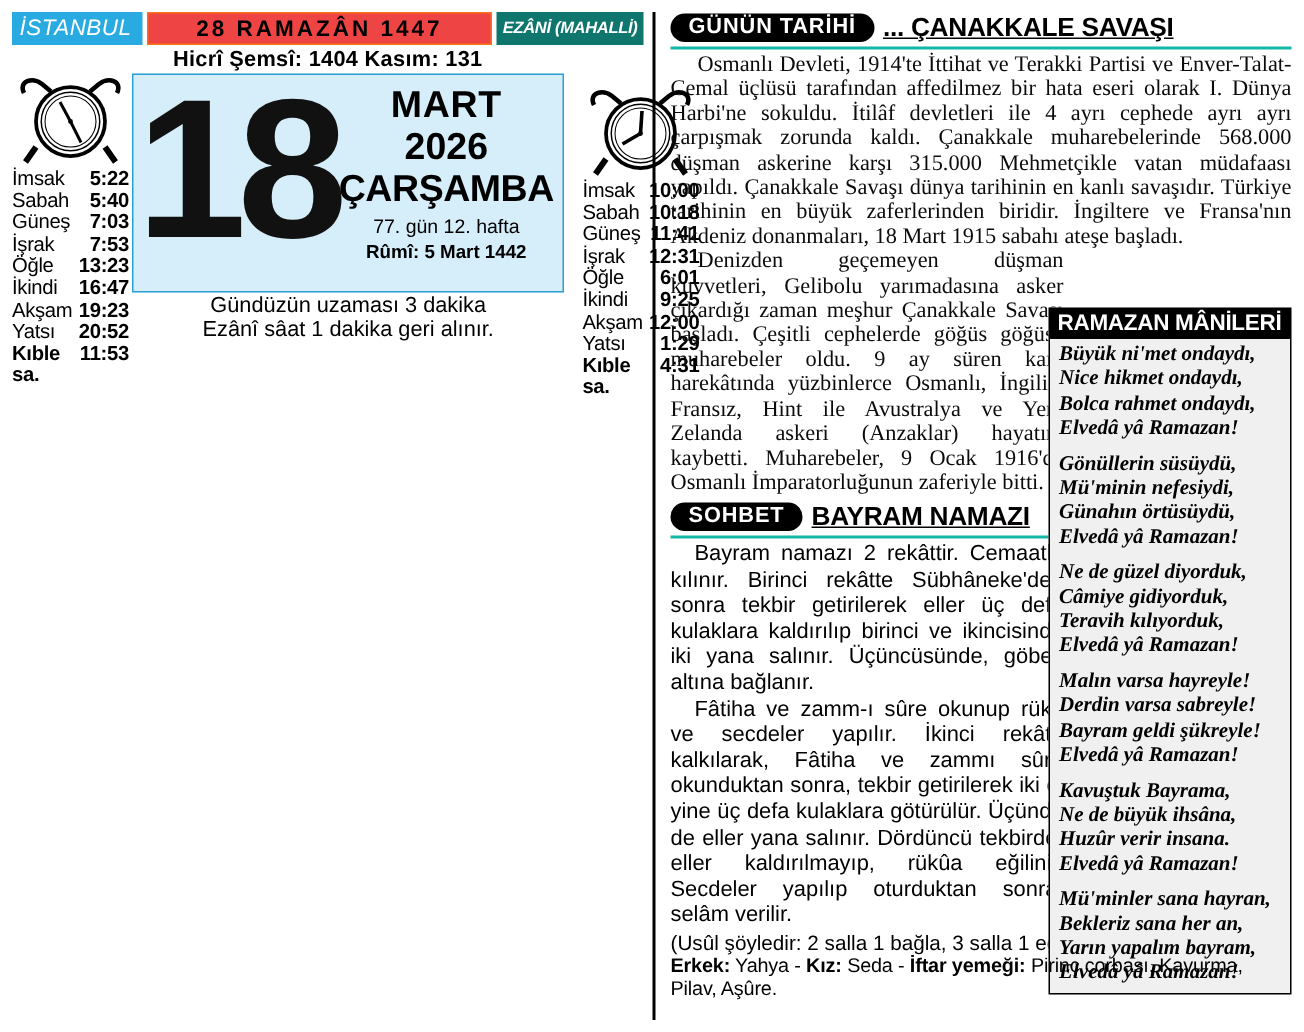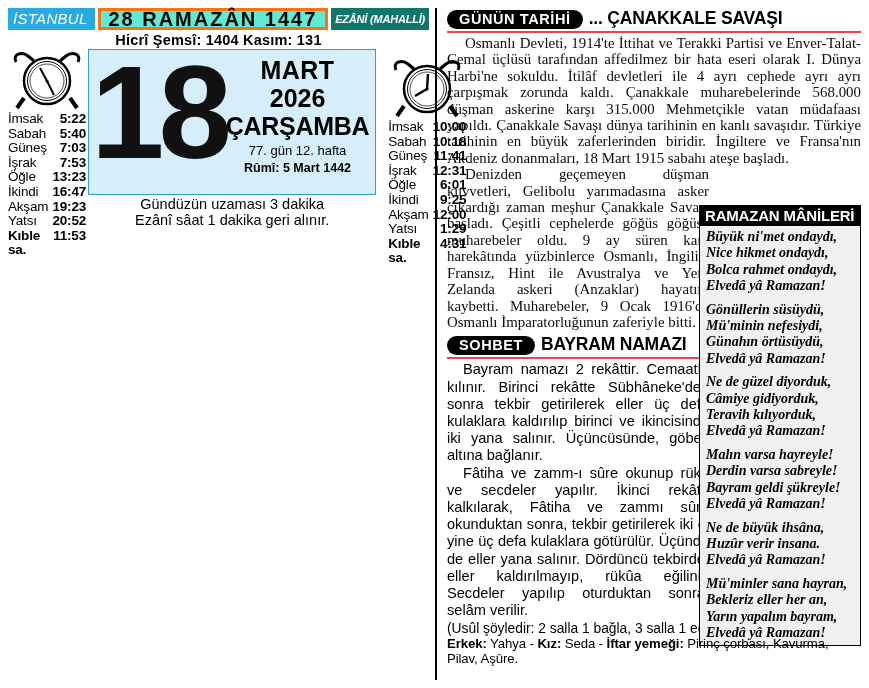--- a/index.html
+++ b/index.html
@@ -24,23 +24,23 @@
 
   
   .topbar { display: flex; align-items: stretch; height: 22px; gap: 3px; }
   .city-badge {
     background: #29ABE2; color: #fff;
     font-weight: normal; font-size: 15px; letter-spacing: .3px;
     padding: 1px 7px 2px 5px; display: flex; align-items: center;
     font-style: italic;
   }
   .hijri-banner {
-    flex: 1; background: #5eead4; border: 3px solid #f97316;
+    flex: 1; background: #ef4444; border: 1px solid #f97316;
     display: flex; align-items: center; justify-content: center;
-    font-weight: bold; font-size: 20px; letter-spacing: 2px; color: #000;
+    font-weight: bold; font-size: 15px; letter-spacing: 2px; color: #000;
   }
   .ezani-badge {
     background: #0f766e; color: #fff; font-weight: bold; font-size: 11px;
     padding: 1px 4px; display: flex; align-items: center; font-style: italic;
     letter-spacing: -.2px;
   }
 
   .hicri-line {
     text-align: center; font-size: 14.5px; font-weight: bold;
     margin-top: 2px; letter-spacing: .2px;
@@ -82,22 +82,22 @@
 
   .notes { text-align: center; margin-top: 1px; }
   .notes div { font-size: 14.5px; line-height: 16px; }
 
   
   .right {
     width: 432px; height: 688px; padding: 8px 8px 4px 10px;
     position: relative;
   }
   .secthead {
-    display: flex; align-items: flex-end; gap: 6px;
-    border-bottom: 2px solid #ef4444; padding-bottom: 2px;
+    display: flex; align-items: center; gap: 6px;
+    border-bottom: 2px solid #14b8a6; padding-bottom: 2px; text-decoration: underline;
   }
   .pill {
     background: #000; color: #fff; border-radius: 11px;
     font-size: 14.5px; font-weight: bold; padding: 1px 12px 2px 12px;
     letter-spacing: .6px;
   }
   .sectttl { font-size: 17.5px; font-weight: bold; letter-spacing: -.2px; }
 
   .article {
     font-family: "Liberation Serif", serif;
@@ -329,27 +329,28 @@
             <div>Teravih kılıyorduk,</div>
             <div>Elvedâ yâ Ramazan!</div>
           </div>
           <div class="stanza">
             <div>Malın varsa hayreyle!</div>
             <div>Derdin varsa sabreyle!</div>
             <div>Bayram geldi şükreyle!</div>
             <div>Elvedâ yâ Ramazan!</div>
           </div>
           <div class="stanza">
+            <div>Kavuştuk Bayrama,</div>
             <div>Ne de büyük ihsâna,</div>
             <div>Huzûr verir insana.</div>
             <div>Elvedâ yâ Ramazan!</div>
           </div>
           <div class="stanza">
             <div>Mü'minler sana hayran,</div>
-            <div>Bekleriz eller her an,</div>
+            <div>Bekleriz sana her an,</div>
             <div>Yarın yapalım bayram,</div>
             <div>Elvedâ yâ Ramazan!</div>
           </div>
         </div>
     </div>
 
     <div class="footline">
       <b>Erkek:</b><span> Yahya - </span><b>Kız:</b><span> Seda - </span><b>İftar yemeği:</b><span> Pirinç çorbası, Kavurma, Pilav, Aşûre.</span>
     </div>
   </div>

